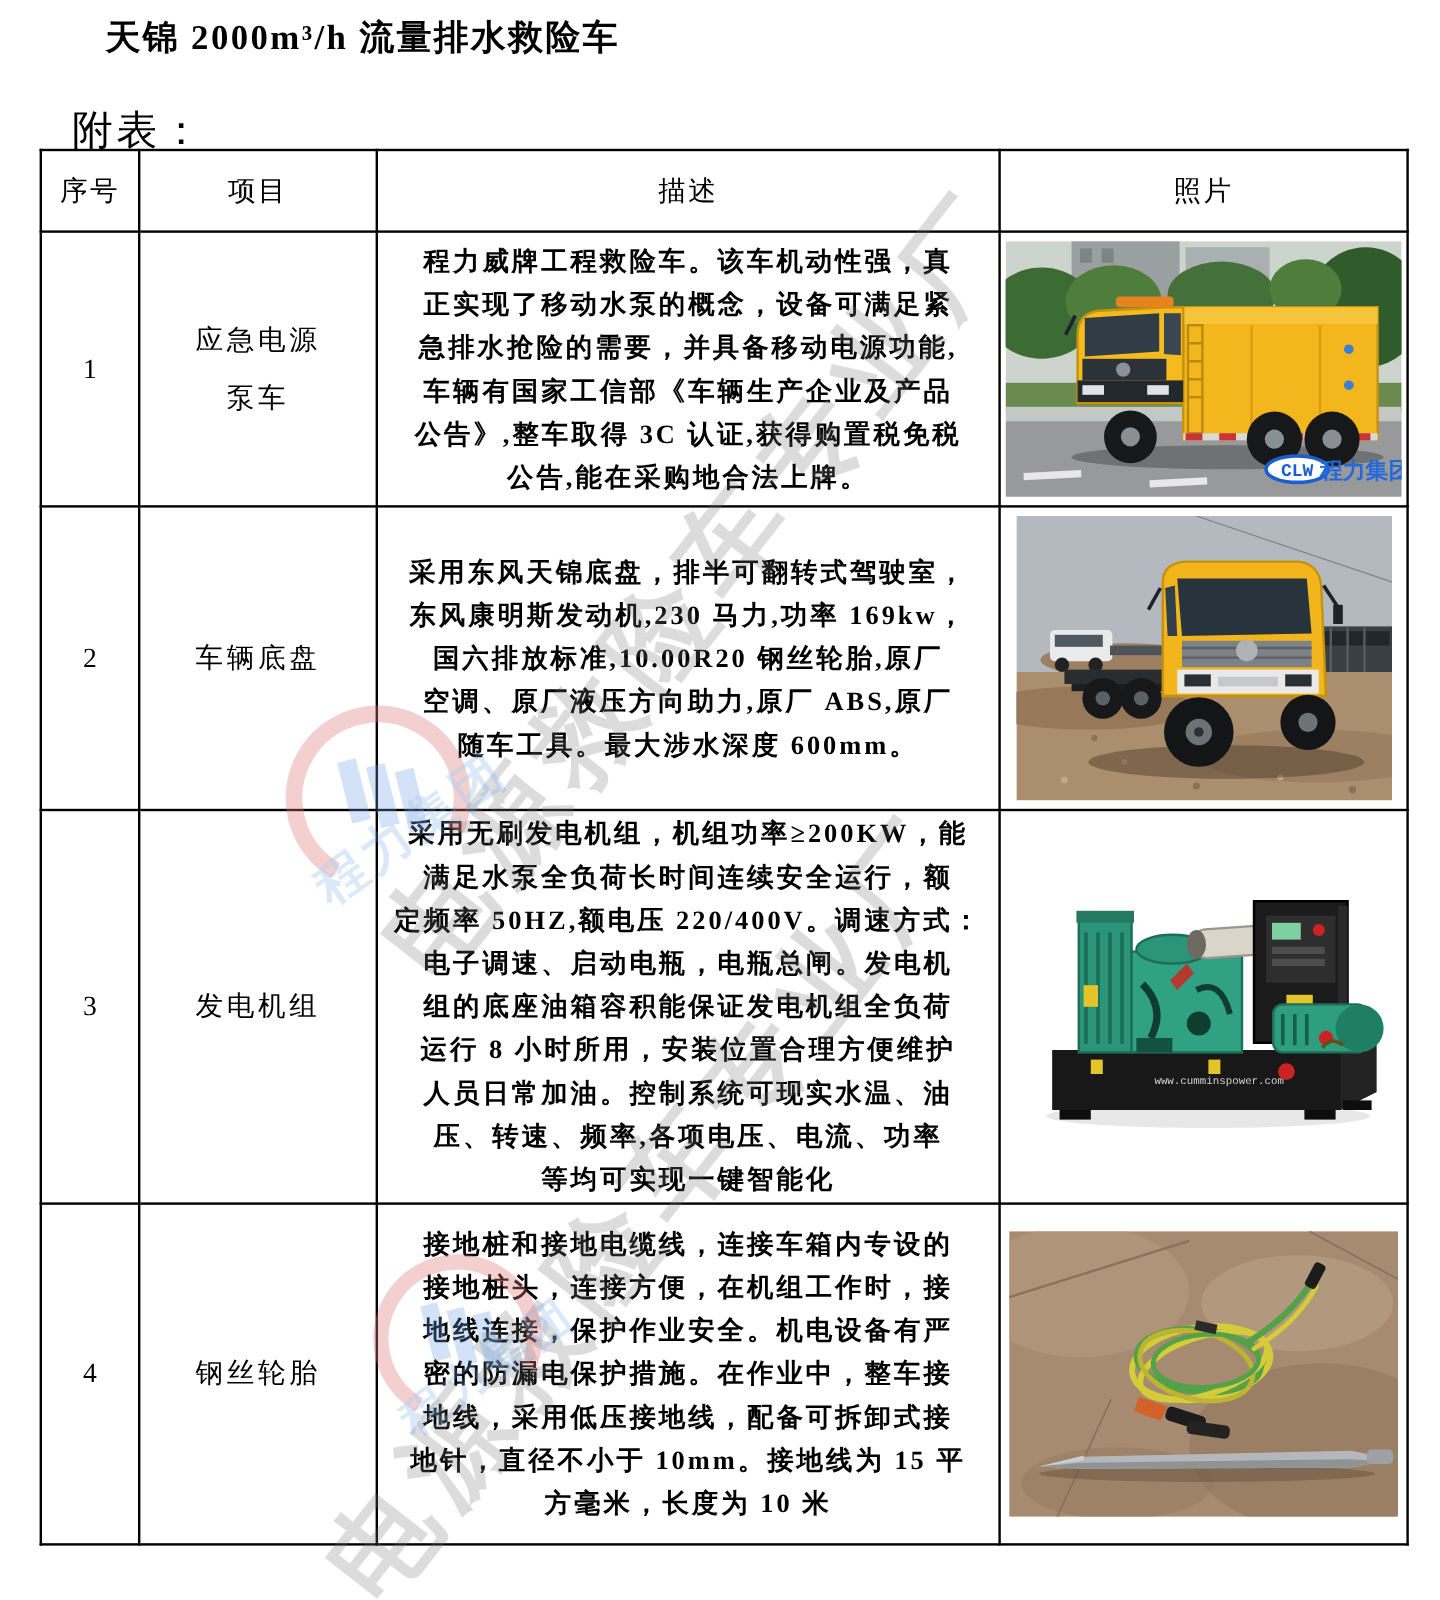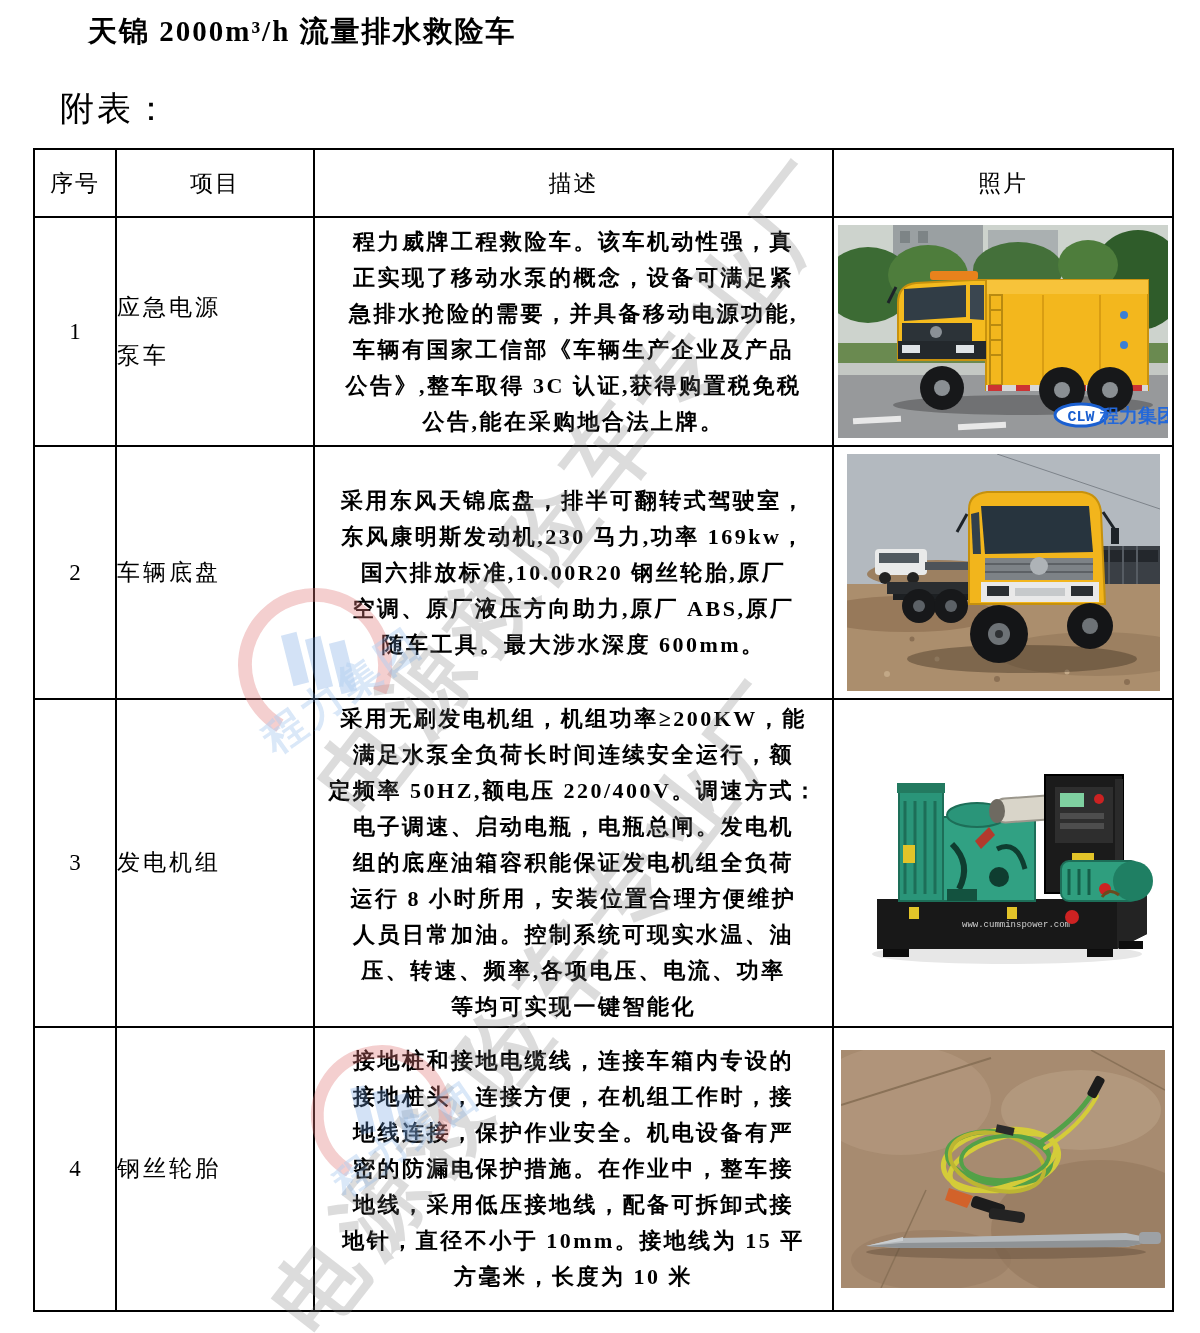--- a/index.html
+++ b/index.html
@@ -11,33 +11,33 @@
   }
   .doc-title{
     position:absolute;left:60px;top:12px;
     font-size:29px;font-weight:bold;letter-spacing:2px;margin-left:28px;
   }
   .doc-subtitle{
     position:absolute;left:60px;top:86px;
     font-size:34px;letter-spacing:3px;
   }
   table.spec{
-    position:absolute;left:33px;top:148px;width:1139px;
+    position:absolute;left:33px;top:124px;width:1139px;
     border-collapse:collapse;table-layout:fixed;
     background:transparent;
   }
   table.spec th, table.spec td{
     border:2px solid #000;
     padding:0;
     vertical-align:middle;
   }
   th.hdr{font-weight:normal;font-size:23px;letter-spacing:2px;text-align:center;}
   td.no-cell{text-align:center;font-size:23px;}
   td.item-cell{
-    text-align:left;font-size:23px;letter-spacing:3px;
+    text-align:center;font-size:23px;letter-spacing:3px;
     white-space:pre-line;line-height:48px;
   }
   td.desc-cell{
     text-align:center;font-size:22px;letter-spacing:2.5px;
     white-space:pre-line;line-height:36px;padding:2px 4px;font-weight:bold;
   }
   td.photo-cell{text-align:right;vertical-align:middle;font-family:Liberation Mono, monospace;}
   td.photo-cell svg{display:block;margin:0 auto;}
   
   .wm{position:absolute;z-index:9;pointer-events:none;}

